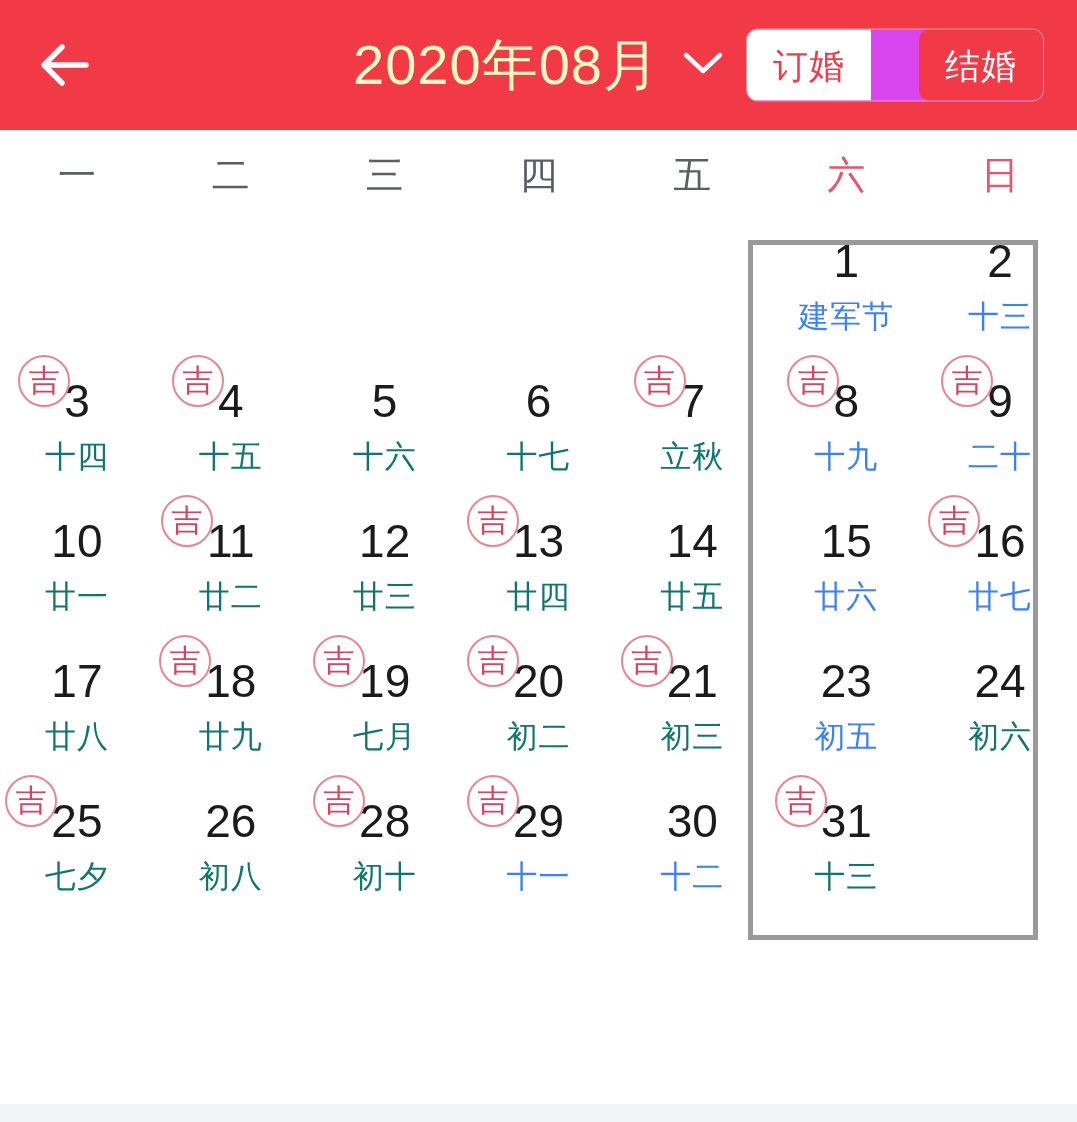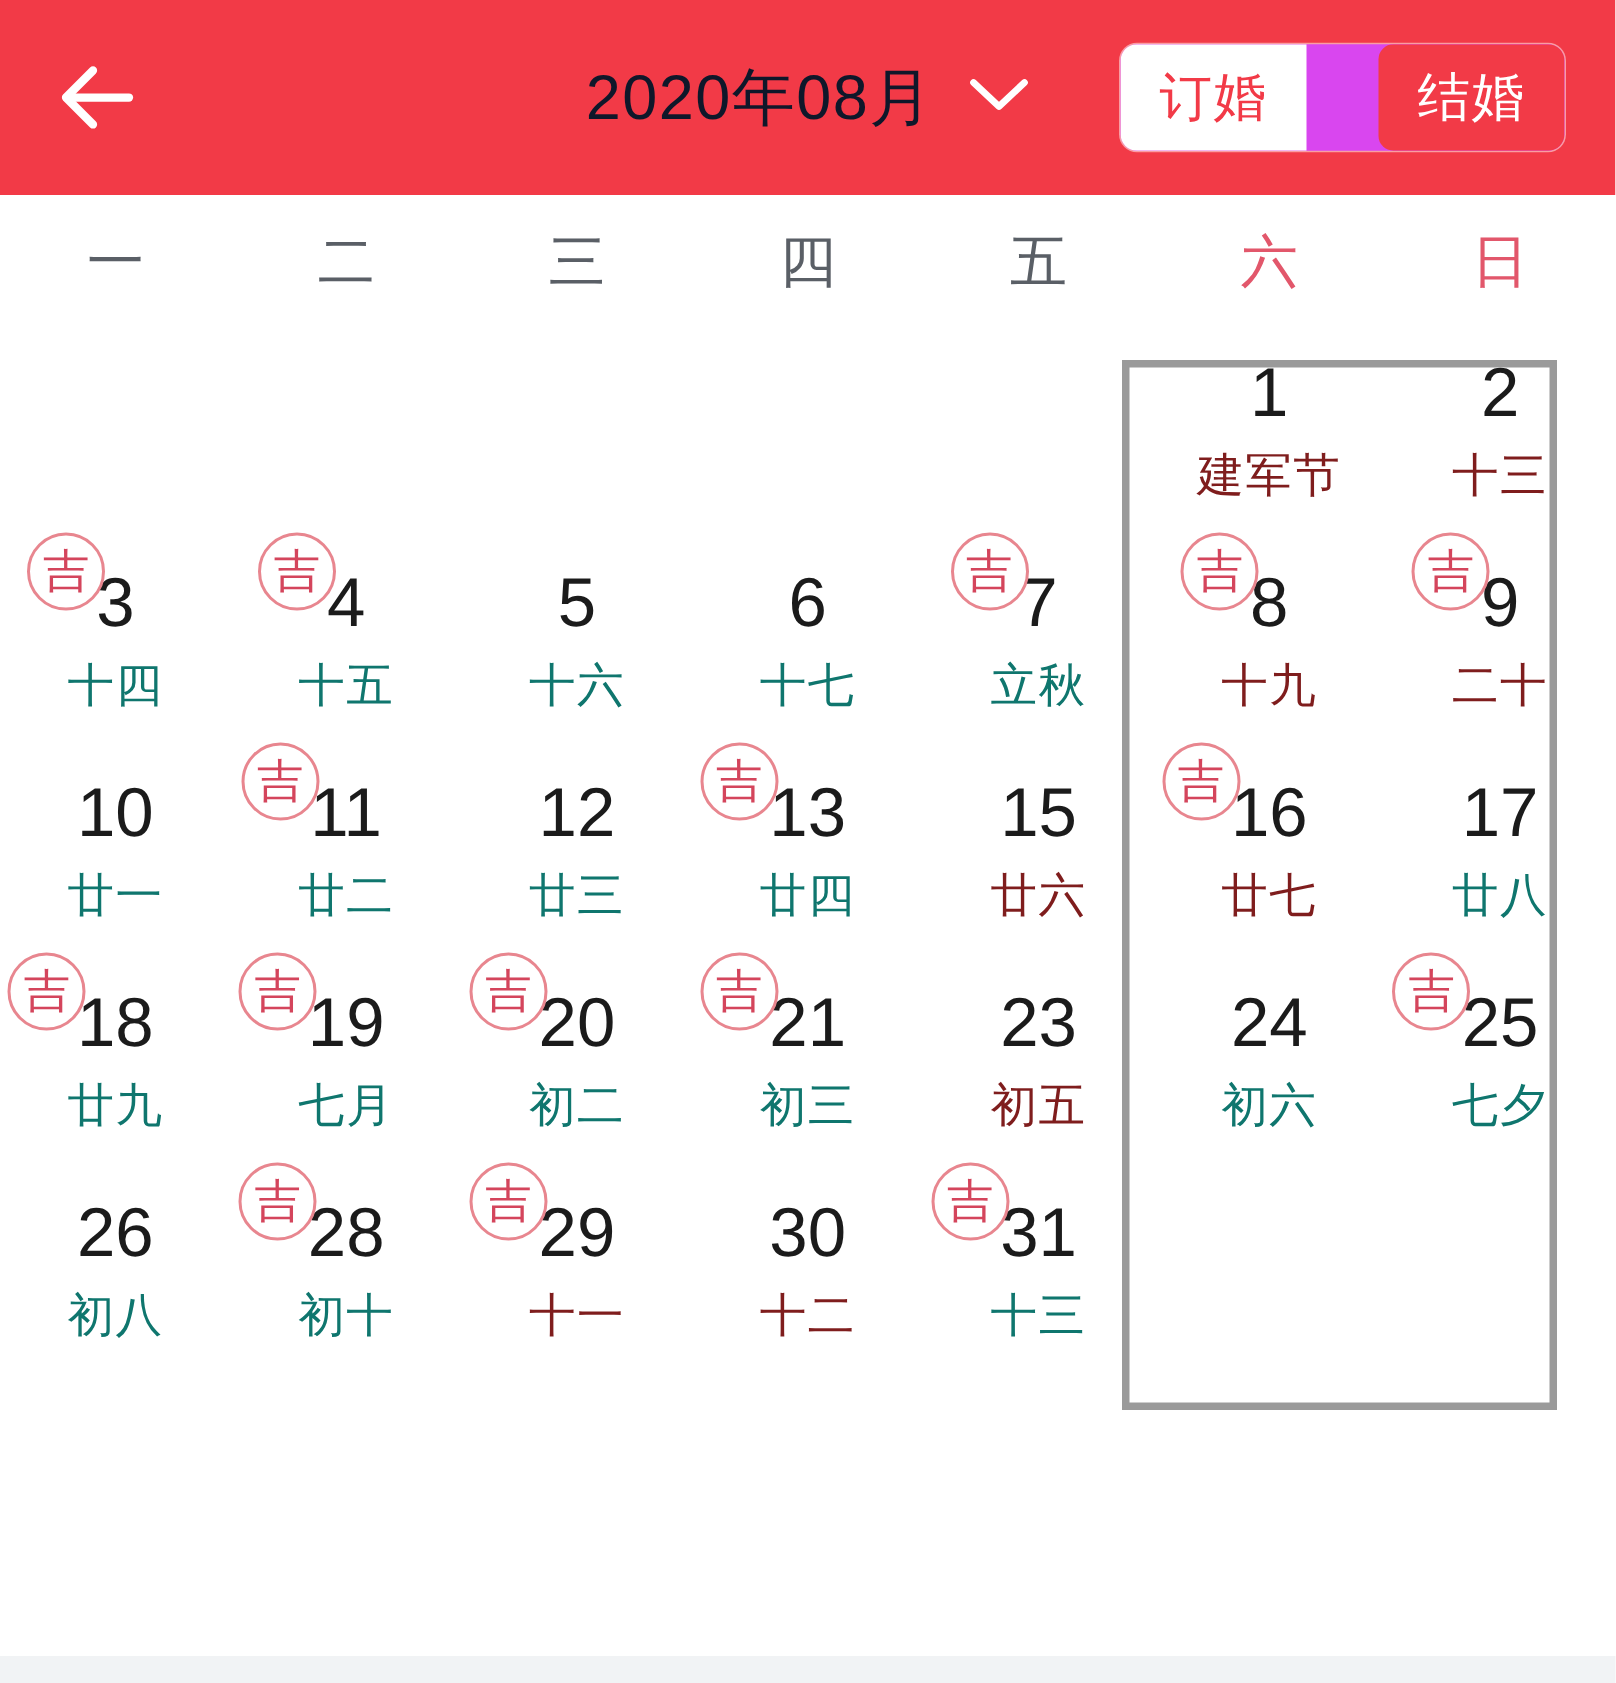--- a/index.html
+++ b/index.html
@@ -38,22 +38,22 @@
   }
   .back-btn svg { display: block; }
 
   .title-wrap {
     display: flex;
     align-items: center;
     gap: 22px;
     cursor: pointer;
   }
   .title-text {
-    color: #0f172a;
-    font-size: 42px;
+    color: #fef9c3;
+    font-size: 56px;
     font-weight: 400;
     letter-spacing: 1px;
     line-height: 1;
   }
   .chevron { display: block; }
 
   .seg-toggle {
     position: absolute;
     right: 34px;
     top: 50%;
@@ -160,21 +160,21 @@
     background: #ffffff;
   }
 
   .sublabel {
     margin-top: 12px;
     font-size: 31px;
     line-height: 1;
     color: #0f766e;
     letter-spacing: 1px;
   }
-  .sublabel.red { color: #7f1d1d; }
+  .sublabel.red { color: #3b82f6; }
 
   
   .footer-strip {
     position: absolute;
     left: 0;
     bottom: 0;
     width: 100%;
     height: 18px;
     background: #f1f3f5;
   }
@@ -305,20 +305,26 @@
         </div>
         <div class="sublabel">廿三</div>
       </div>
       <div class="cell">
         <div class="daynum-row">
           <div class="ji-badge">吉</div>
           <span class="daynum">13</span>
         </div>
         <div class="sublabel">廿四</div>
       </div>
+      <div class="cell">
+        <div class="daynum-row">
+          <span class="daynum">14</span>
+        </div>
+        <div class="sublabel">廿五</div>
+      </div>
       <div class="cell weekend">
         <div class="daynum-row">
           <span class="daynum">15</span>
         </div>
         <div class="sublabel red">廿六</div>
       </div>
       <div class="cell weekend">
         <div class="daynum-row">
           <div class="ji-badge">吉</div>
           <span class="daynum">16</span>

